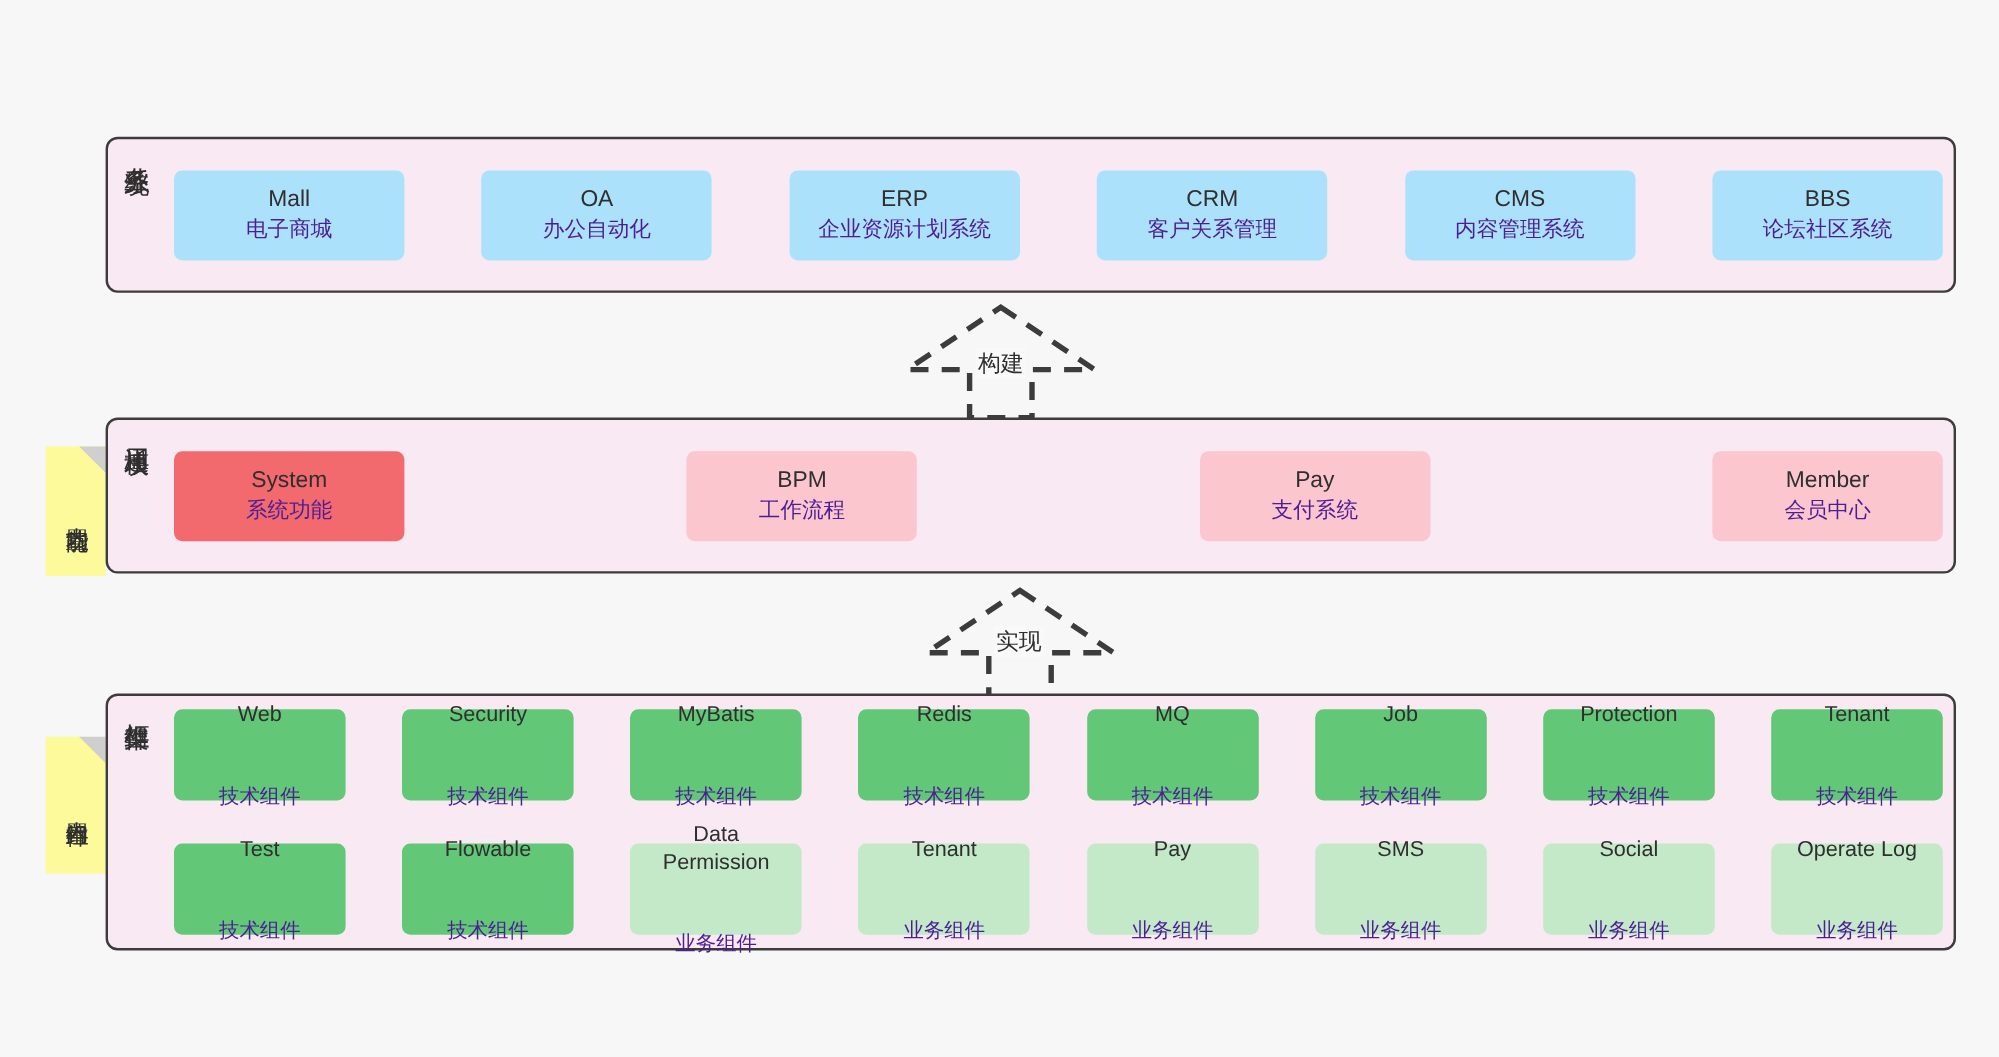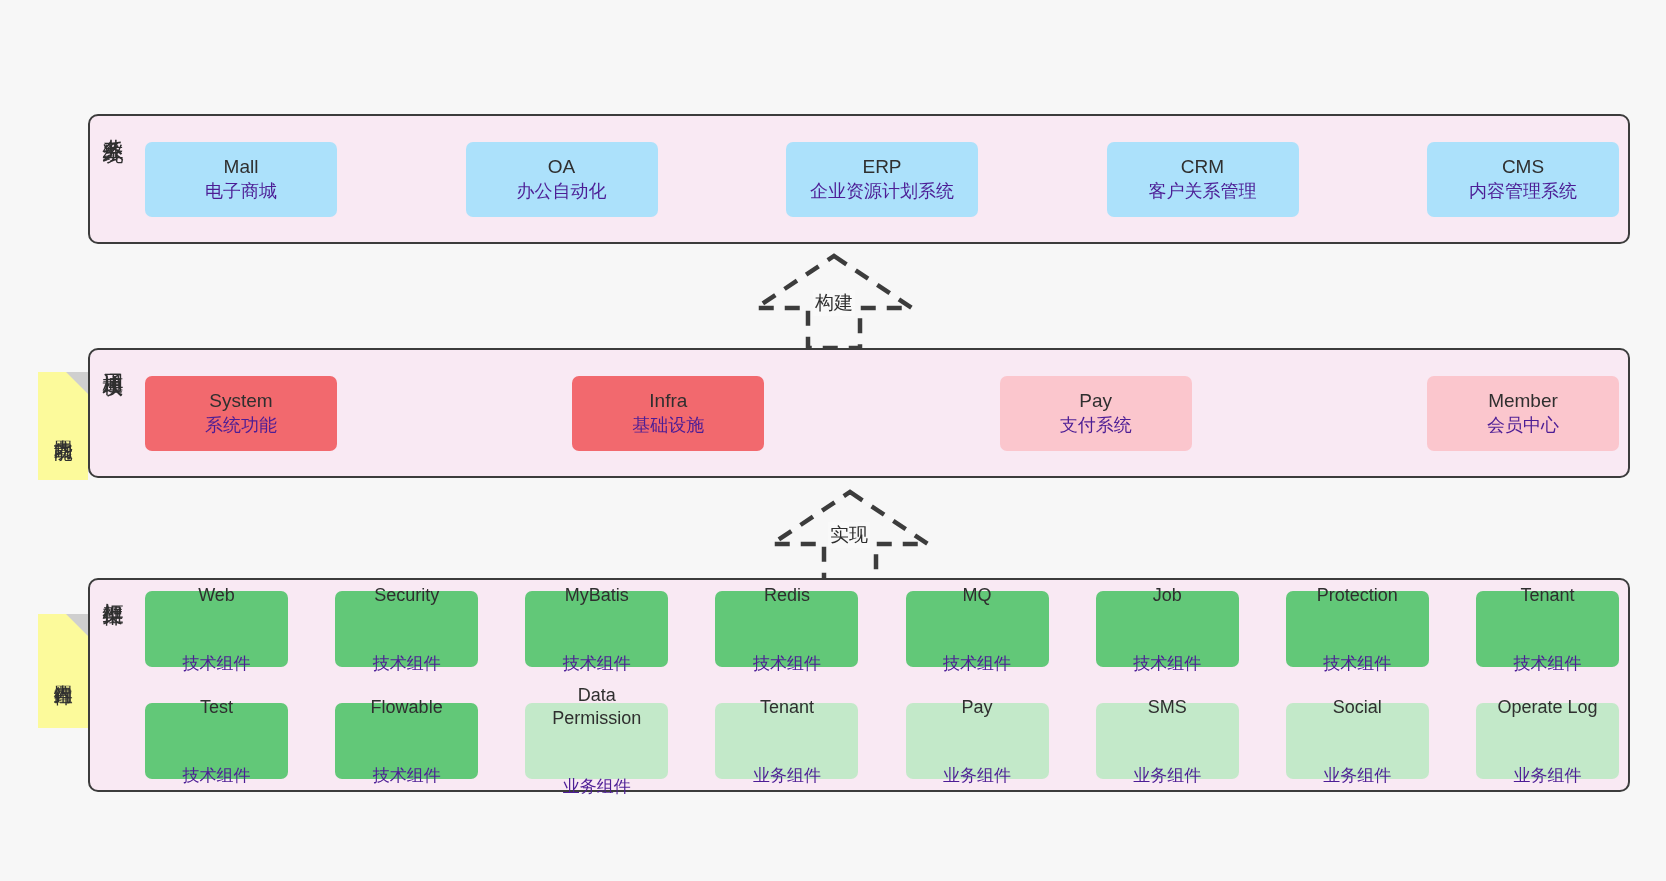--- a/index.html
+++ b/index.html
@@ -203,20 +203,24 @@
             <div class="t2">企业资源计划系统</div>
           </div>
           <div class="card c-blue">
             <div class="t1">CRM</div>
             <div class="t2">客户关系管理</div>
           </div>
           <div class="card c-blue">
             <div class="t1">CMS</div>
             <div class="t2">内容管理系统</div>
           </div>
+          <div class="card c-blue">
+            <div class="t1">BBS</div>
+            <div class="t2">论坛社区系统</div>
+          </div>
         </div>
     </div>
   </div>
 
   <div class="arrow" id="arrow-build">
     <svg width="180" height="98" viewBox="0 0 180 98">
       <path d="M 90 4 L 168 56 L 116 56 L 116 96 L 64 96 L 64 56 L 12 56 Z" fill="none" stroke="#3c3c3c" stroke-width="4.5" stroke-dasharray="15 11" stroke-linejoin="miter"></path>
     </svg>
   </div>
   <div class="arrow-label" id="arrow-build-label">构建</div>
@@ -229,23 +233,23 @@
   <div class="layer" id="layer-common">
     <div class="layer-title">
       <span>通用模块</span>
     </div>
     <div class="layer-body">
       <div class="row" id="row-common">
           <div class="card c-red">
             <div class="t1">System</div>
             <div class="t2">系统功能</div>
           </div>
-          <div class="card c-red">
-            <div class="t1">Infra</div>
-            <div class="t2">基础设施</div>
+          <div class="card c-pink">
+            <div class="t1">BPM</div>
+            <div class="t2">工作流程</div>
           </div>
           <div class="card c-pink">
             <div class="t1">Pay</div>
             <div class="t2">支付系统</div>
           </div>
           <div class="card c-pink">
             <div class="t1">Member</div>
             <div class="t2">会员中心</div>
           </div>
         </div>

